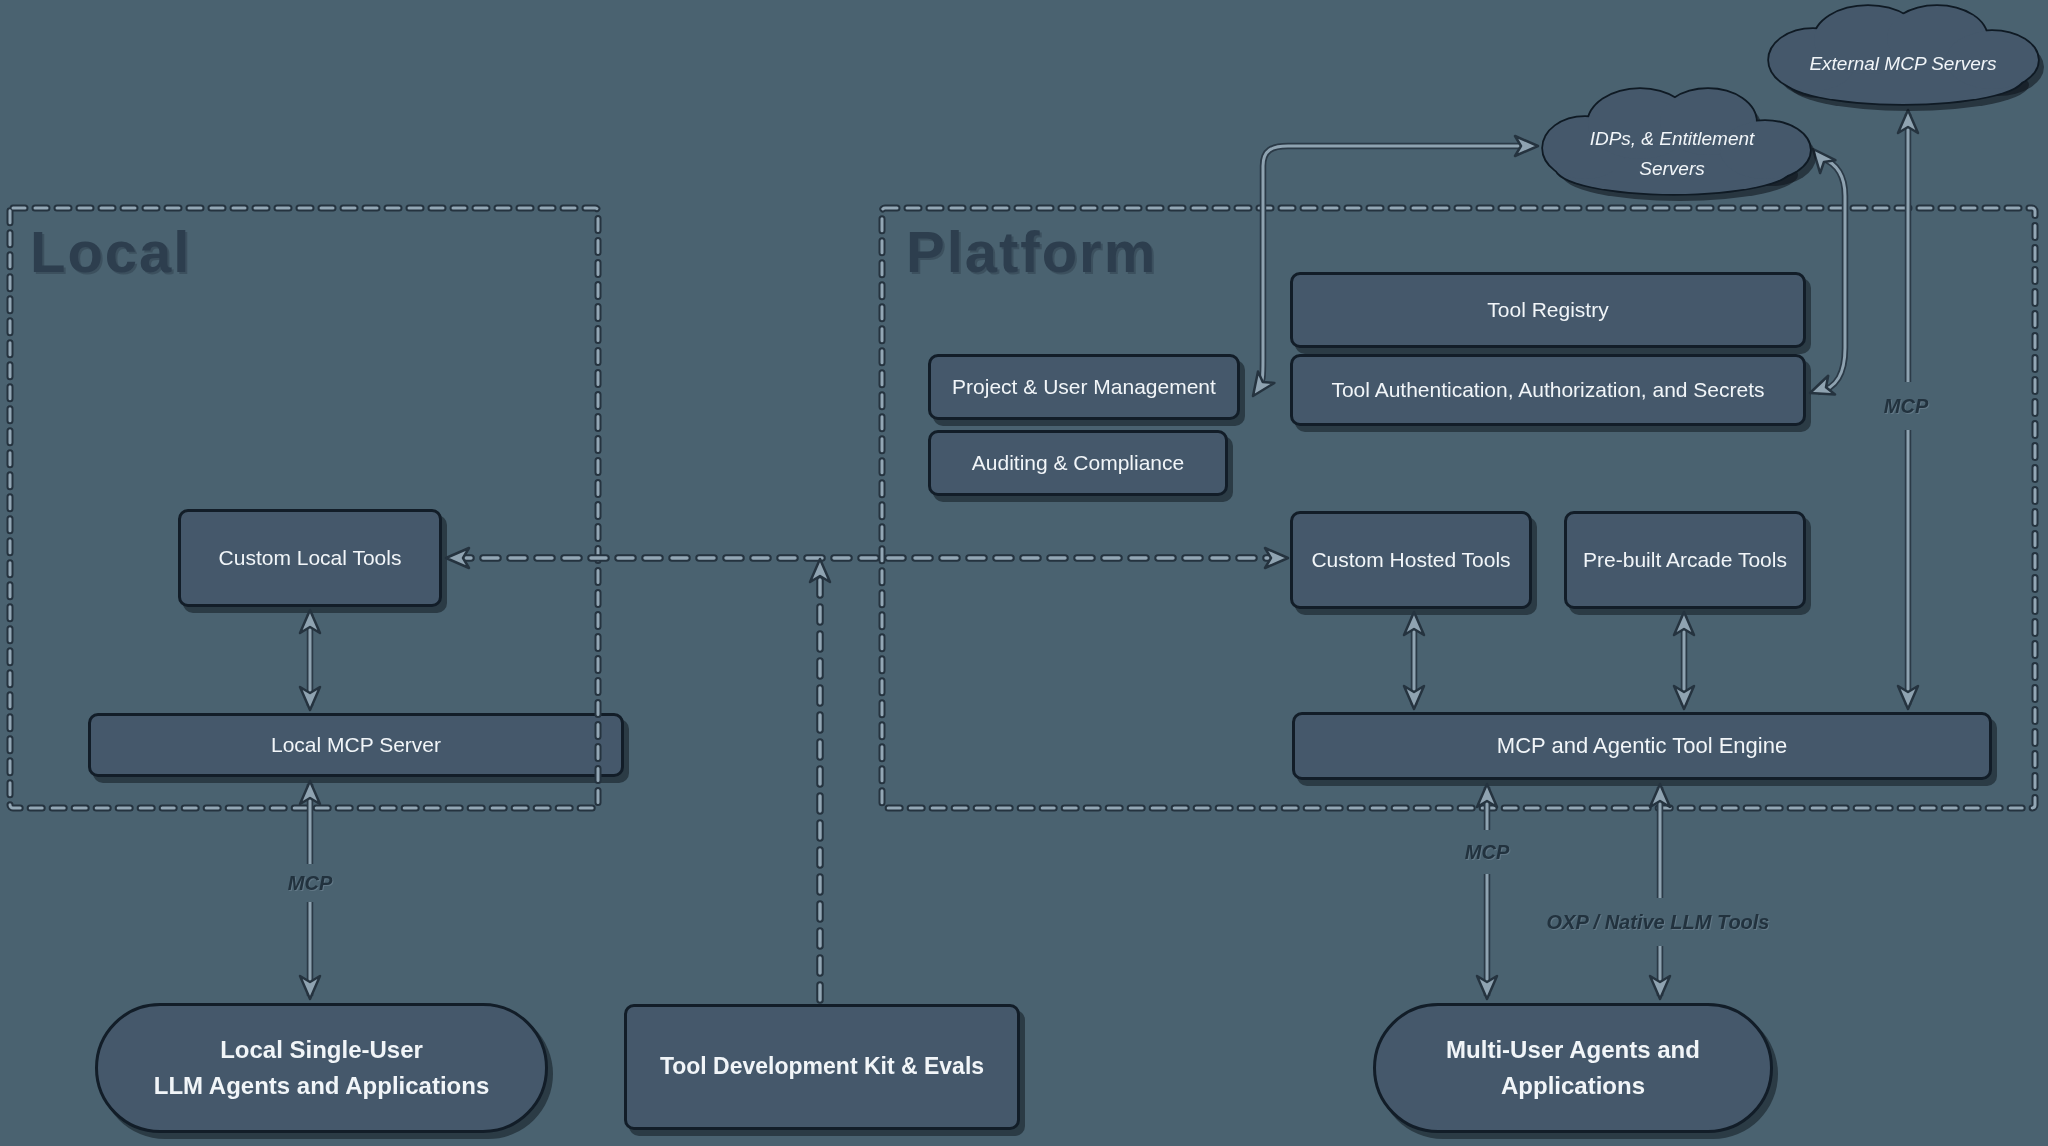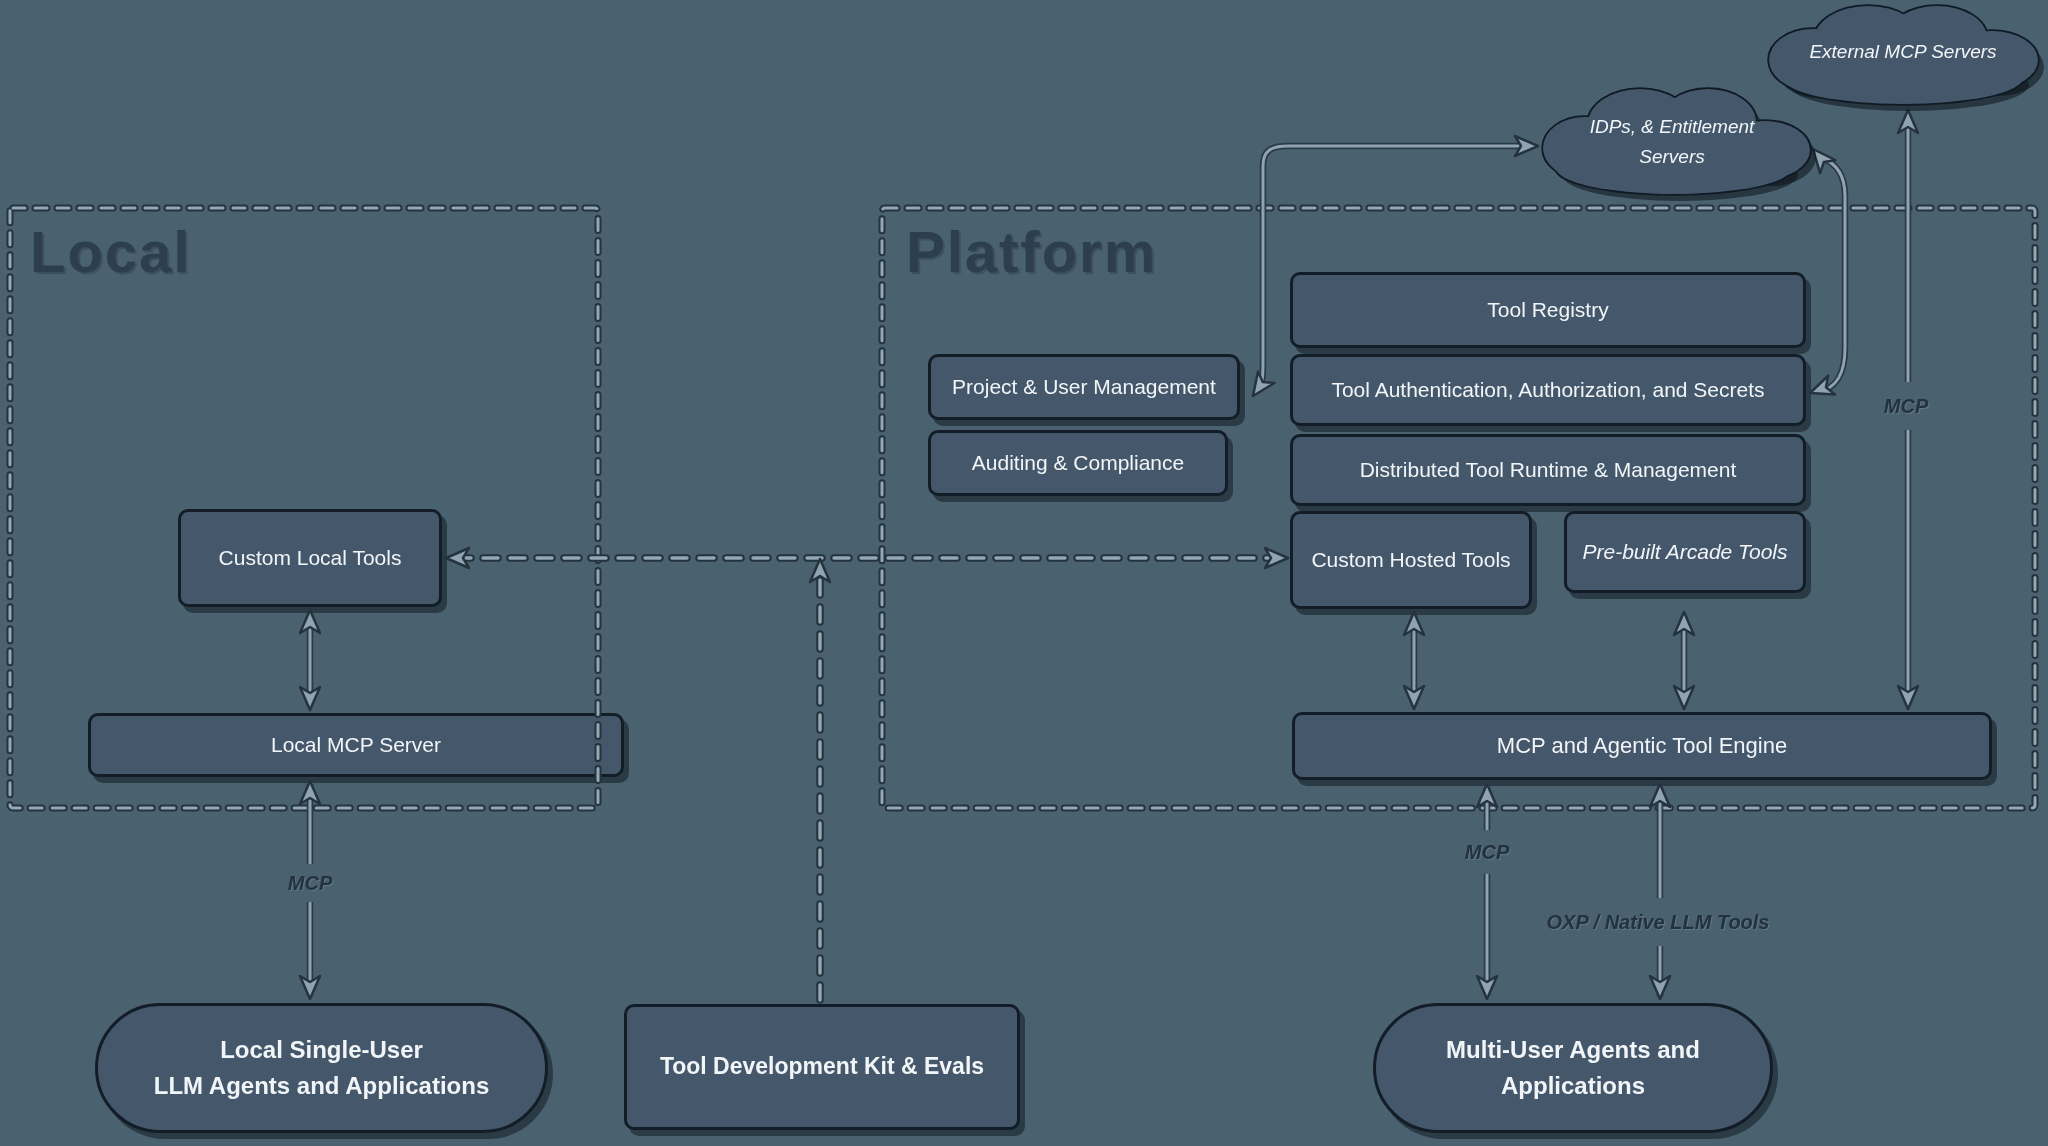--- a/index.html
+++ b/index.html
@@ -45,21 +45,21 @@
     position:absolute;transform:translate(-50%,-50%);
     font-style:italic;font-weight:bold;font-size:20px;
     color:#22323e;white-space:nowrap;
     text-shadow:1px 1px 0 rgba(140,160,175,.35);
   }
 
   
   .cloud-label{
     position:absolute;transform:translate(-50%,-50%);
     color:#f1f5f8;font-style:italic;font-size:19px;
-    text-align:center;line-height:1.6;white-space:nowrap;
+    text-align:center;line-height:1.6;white-space:nowrap;margin-top:12px;
   }
 
   
   .edge-dark{stroke:#2b3a47;stroke-width:6.5;fill:none;}
   .edge-light{stroke:#8fa3b1;stroke-width:3;fill:none;}
   .dashc-dark{stroke:#25333f;stroke-width:7.5;fill:none;stroke-dasharray:15 12;stroke-linecap:round;}
   .dashc-light{stroke:#93a7b5;stroke-width:3.4;fill:none;stroke-dasharray:15 12;stroke-linecap:round;}
   .dashr-dark{stroke:#25333f;stroke-width:7;fill:none;stroke-dasharray:12 10;stroke-linecap:round;}
   .dashr-light{stroke:#93a7b5;stroke-width:3;fill:none;stroke-dasharray:12 10;stroke-linecap:round;}
   .ah{fill:#8fa3b1;stroke:#25333f;stroke-width:2.5;stroke-linejoin:round;}
@@ -77,27 +77,24 @@
   </div>
   <div class="node" style="left:928px;top:354px;width:312px;height:66px;text-align:right;">
     <span>Project &amp; User Management</span>
   </div>
   <div class="node" style="left:1290px;top:354px;width:516px;height:72px;">
     <span>Tool Authentication, Authorization, and Secrets</span>
   </div>
   <div class="node" style="left:928px;top:430px;width:300px;height:66px;">
     <span>Auditing &amp; Compliance</span>
   </div>
-  <div class="node" style="left:1290px;top:434px;width:516px;height:72px;">
-    <span>Distributed Tool Runtime &amp; Management</span>
-  </div>
   <div class="node" style="left:1290px;top:511px;width:242px;height:98px;">
     <span>Custom Hosted Tools</span>
   </div>
-  <div class="node" style="left:1564px;top:511px;width:242px;height:82px;font-style:italic;">
+  <div class="node" style="left:1564px;top:511px;width:242px;height:98px;">
     <span>Pre-built Arcade Tools</span>
   </div>
   <div class="node engine" style="left:1292px;top:712px;width:700px;height:68px;">
     <span>MCP and Agentic Tool Engine</span>
   </div>
 
   <div class="node" style="left:178px;top:509px;width:264px;height:98px;">
     <span>Custom Local Tools</span>
   </div>
   <div class="node" style="left:88px;top:713px;width:536px;height:64px;">

